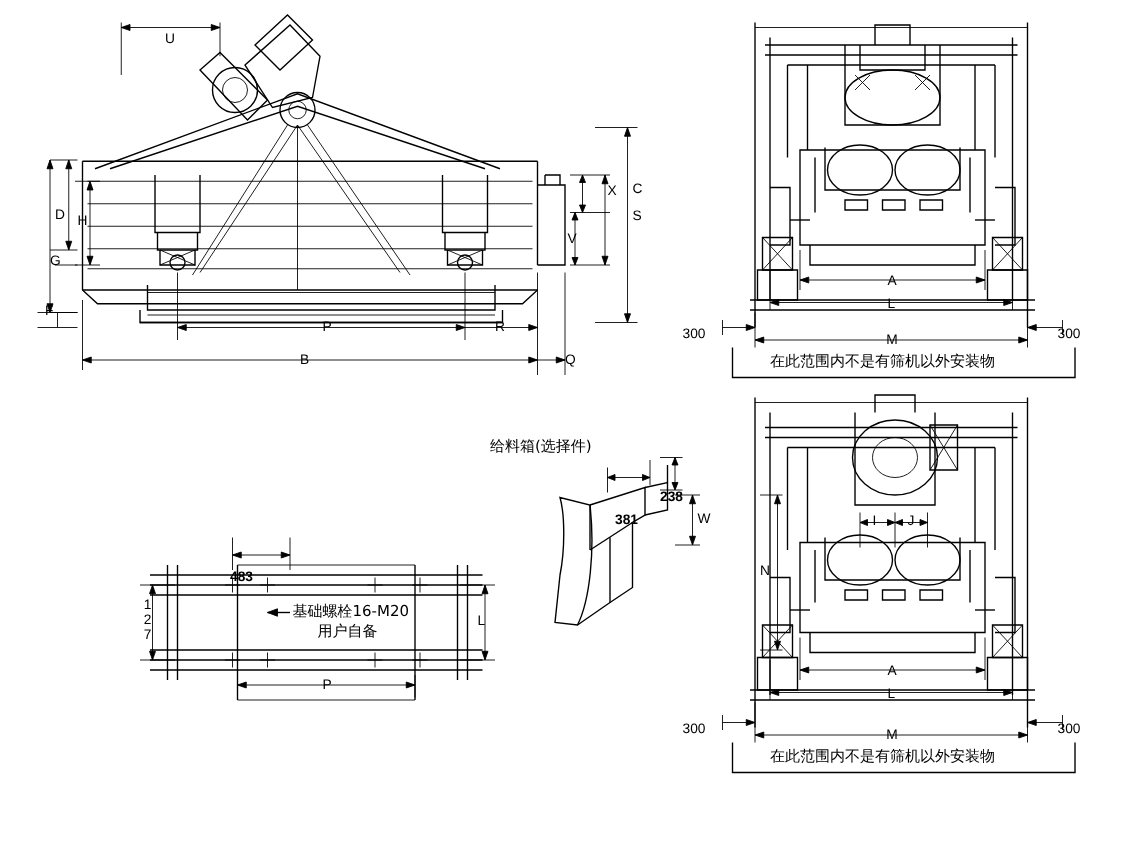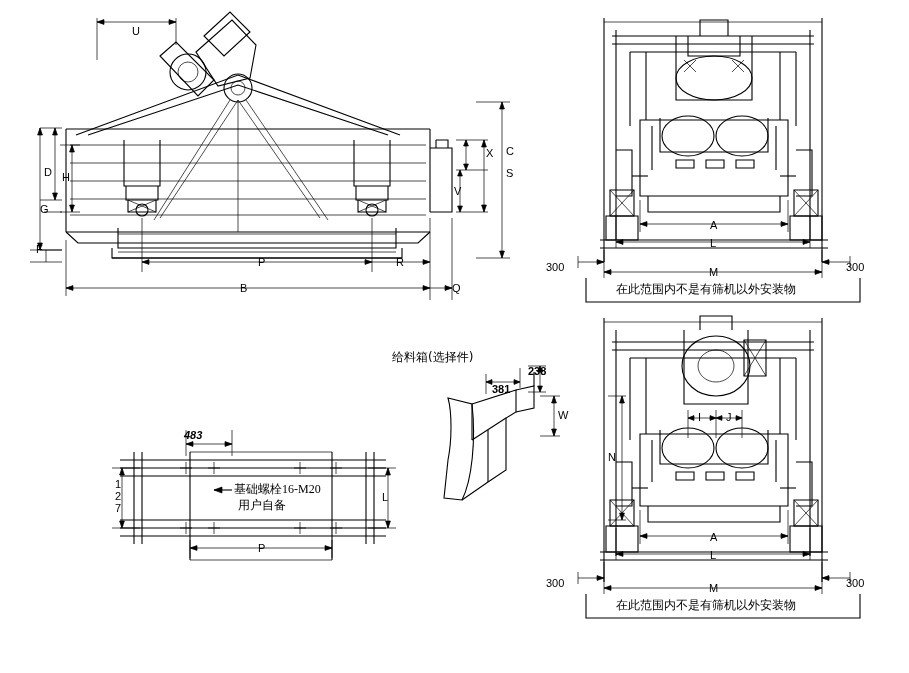--- a/index.html
+++ b/index.html
@@ -1,19 +1,19 @@
 <!DOCTYPE html>
 <html><head>
 <meta charset="utf-8">
 <style>
   html,body{margin:0;padding:0;background:#fff;}
   body{width:909px;height:673px;position:relative;font-family:"Liberation Sans",sans-serif;color:#000;overflow:hidden;}
   #sheet{position:absolute;left:0;top:0;width:909px;height:673px;}
   .lbl{position:absolute;font-size:11px;line-height:11px;color:#000;white-space:nowrap;}
-  .lbl.b{font-weight:bold;}
+  .lbl.b{font-weight:bold;margin-top:27px;}
   .cn{font-family:"DejaVu Sans","Liberation Sans",sans-serif;font-size:12px;}
   .vert{writing-mode:vertical-rl;text-orientation:upright;}
   svg{display:block;}
   .ln{stroke:#000;fill:none;}
   .thin{stroke-width:0.7;}
   .med{stroke-width:1.1;}
 </style>
 </head>
 <body>
 
@@ -397,20 +397,20 @@
 <span class="lbl" style="left:709px;top:583px;">M</span>
 <span class="lbl" style="left:546px;top:578px;">300</span>
 <span class="lbl" style="left:846px;top:578px;">300</span>
 <span class="lbl cn" style="left:616px;top:600px;">在此范围内不是有筛机以外安装物</span>
 
 <span class="lbl cn" style="left:392px;top:352px;">给料箱(选择件)</span>
 <span class="lbl b" style="left:492px;top:384px;">381</span>
 <span class="lbl b" style="left:528px;top:366px;">238</span>
 <span class="lbl" style="left:558px;top:410px;">W</span>
 
-<span class="lbl b" style="left:184px;top:430px;font-style:italic;">483</span>
+<span class="lbl b" style="left:184px;top:430px;">483</span>
 <span class="lbl vert" style="left:112px;top:478px;">127</span>
-<span class="lbl cn" style="left:234px;top:484px;font-family:Liberation Serif, serif;">基础螺栓16-M20</span>
-<span class="lbl cn" style="left:238px;top:500px;">用户自备</span>
+<span class="lbl cn" style="left:234px;top:484px;">基础螺栓16-M20</span>
+<span class="lbl cn" style="left:254px;top:500px;">用户自备</span>
 <span class="lbl" style="left:382px;top:492px;">L</span>
 <span class="lbl" style="left:258px;top:543px;">P</span>
 
 </div>
 
 </body></html>

